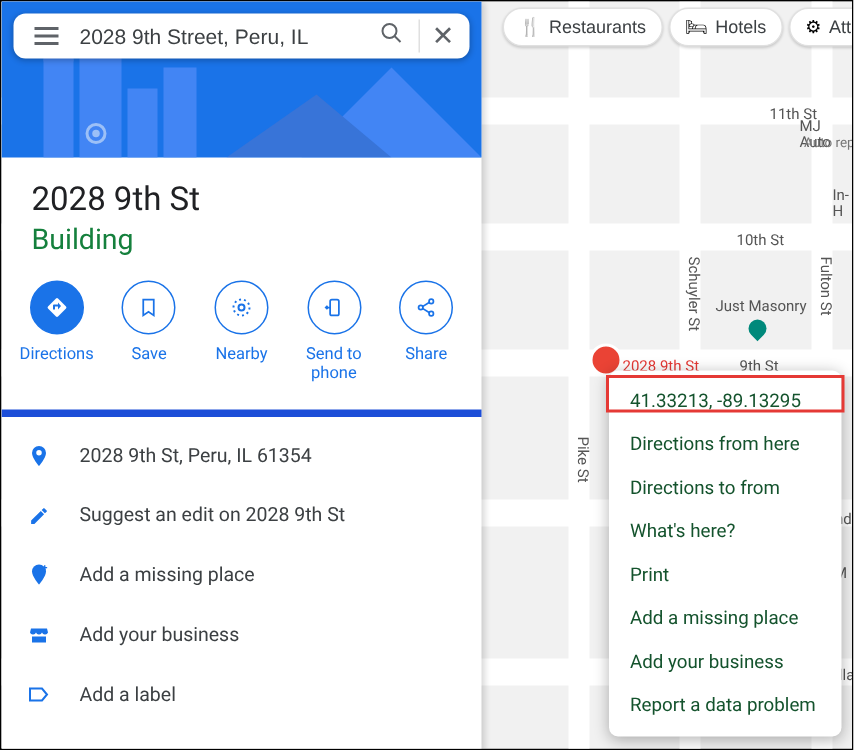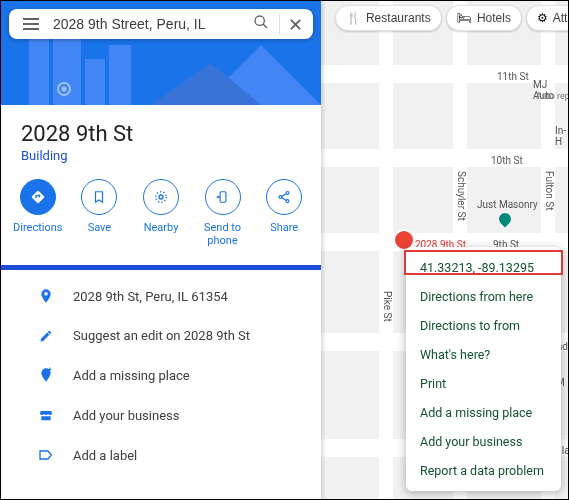--- a/index.html
+++ b/index.html
@@ -22,28 +22,28 @@
 .search-bar { margin: 8px; height: 30px; background: #fff; border-radius: 8px; box-shadow: 0 1px 4px rgba(0,0,0,0.3); display: flex; align-items: center; padding: 0 10px; gap: 10px; position: relative; z-index: 2; }
 .menu-icon { display: flex; flex-direction: column; gap: 3px; cursor: pointer; padding: 4px;}
 .menu-icon span { width: 16px; height: 2px; background: #5f6368; }
 .search-input { flex: 1; border: none; outline: none; font-size: 14px; color: #3c4043; }
 .search-bar .search-ico { color: #5f6368; cursor: pointer; }
 .search-bar .close-ico { color: #5f6368; cursor: pointer; font-size: 18px; padding-left: 8px; border-left: 1px solid #e0e0e0; }
 .hero { height: 120px; background: #1a73e8; margin-top: -62px; position: relative; overflow: hidden; }
 .hero svg { position: absolute; bottom: 0; left: 0; }
 .title-area { padding: 16px 20px 8px; }
 .title-area h1 { font-size: 22px; font-weight: 400; color: #202124; }
-.title-area .sub { font-size: 13px; color: #1d4ed8; margin-top: 2px; }
+.title-area .sub { font-size: 19px; color: #15803d; margin-top: 2px; }
 .actions { display: flex; justify-content: space-around; padding: 8px 6px 18px; border-bottom: 5px solid #1d4ed8; }
 .action { display: flex; flex-direction: column; align-items: center; gap: 6px; cursor: pointer; width: 58px; }
 .action .circle { width: 36px; height: 36px; border: 1px solid #1a73e8; border-radius: 50%; display: flex; align-items: center; justify-content: center; color: #1a73e8; }
 .action.primary .circle { background: #1a73e8; color: #fff; }
 .action .label { font-size: 11px; color: #1a73e8; text-align: center; line-height: 1.2; }
 .details { padding: 6px 0; }
-.detail-row { display: flex; align-items: center; gap: 18px; padding: 12px 36px; cursor: pointer; font-size: 13px; color: #3c4043; }
+.detail-row { display: flex; align-items: center; gap: 18px; padding: 12px 16px; cursor: pointer; font-size: 13px; color: #3c4043; }
 .detail-row .dico { width: 18px; color: #1a73e8; display: flex; justify-content: center; }
 
 .context-menu { position: absolute; left: 405px; top: 246px; width: 155px; background: #fff; border-radius: 6px; box-shadow: 0 2px 10px rgba(0,0,0,0.3); padding: 6px 0; z-index: 10; }
 .context-menu .item { padding: 7px 14px; font-size: 12.5px; color: #14532d; cursor: pointer; white-space: nowrap; }
 .context-menu .coords { font-family: Roboto, Arial, sans-serif; }
 .highlight-box { position: absolute; left: 403px; top: 249px; width: 159px; height: 25px; border: 2px solid #e53935; z-index: 11; pointer-events: none; }
 </style>
 </head>
 <body>
 
@@ -51,21 +51,21 @@
 
   <div class="map-bg">
     <div class="road-h" style="top:64px"></div>
     <div class="road-h" style="top:148px"></div>
     <div class="road-h" style="top:232px"></div>
     <div class="road-h" style="top:332px"></div>
     <div class="road-h" style="top:438px"></div>
     <div class="road-v" style="left:378px"></div>
     <div class="road-v" style="left:452px"></div>
     <div class="road-v" style="left:540px"></div>
-    <div class="poi road-label" style="left:496px; top:70px">11th St</div>
+    <div class="poi road-label" style="left:512px; top:70px">11th St</div>
     <div class="poi road-label" style="left:490px; top:154px">10th St</div>
     <div class="poi road-label" style="left:492px; top:238px">9th St</div>
     <div class="poi road-label" style="left:414px; top:238px; color:#e53935">2028 9th St</div>
     <div class="poi road-label vlabel" style="left:381px; top:290px">Pike St</div>
     <div class="poi road-label vlabel" style="left:455px; top:170px">Schuyler St</div>
     <div class="poi road-label vlabel" style="left:543px; top:170px">Fulton St</div>
     <div class="poi poi-blue" style="left:532px; top:78px">MJ Auto</div>
     <div class="poi" style="left:535px; top:90px; font-size:9px; color:#777">Auto rep</div>
     <div class="poi poi-blue" style="left:554px; top:124px">In-H</div>
     <div class="poi poi-blue" style="left:476px; top:198px">Just Masonry</div>

